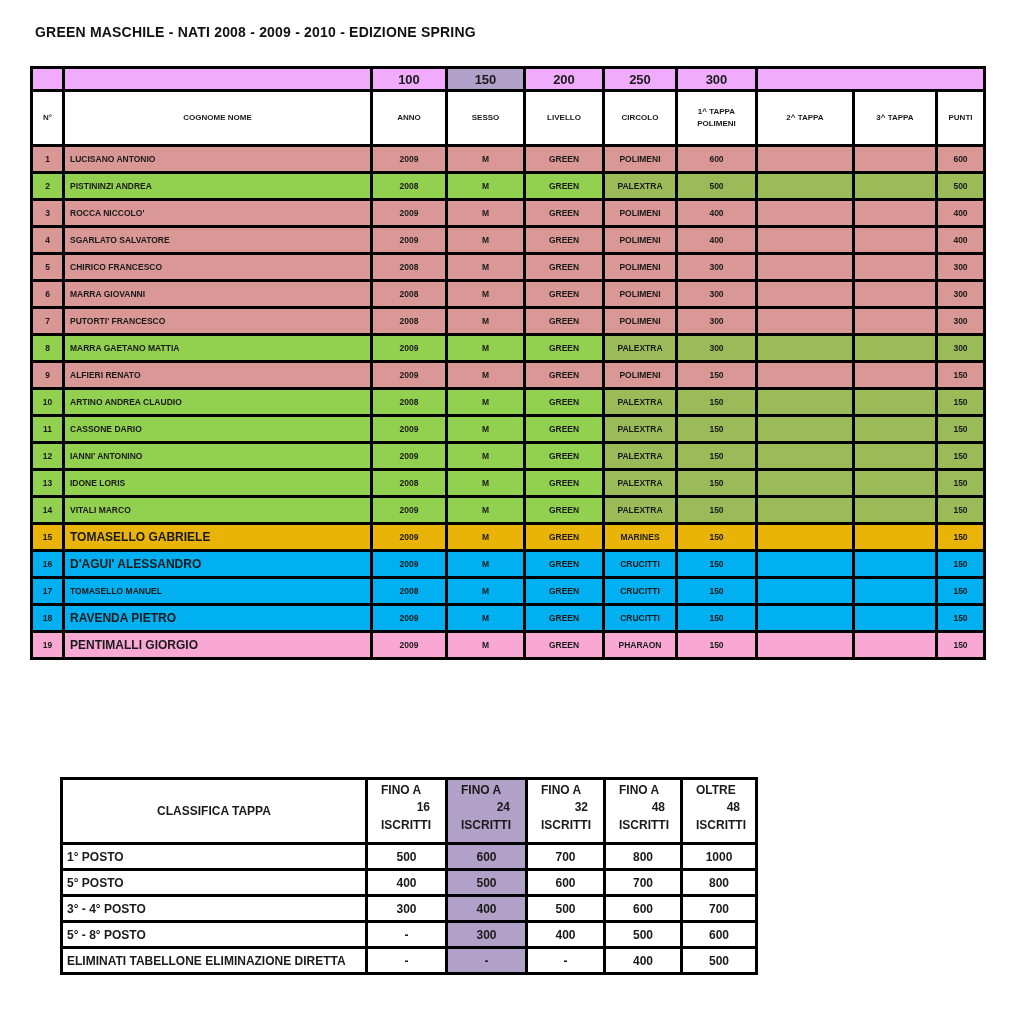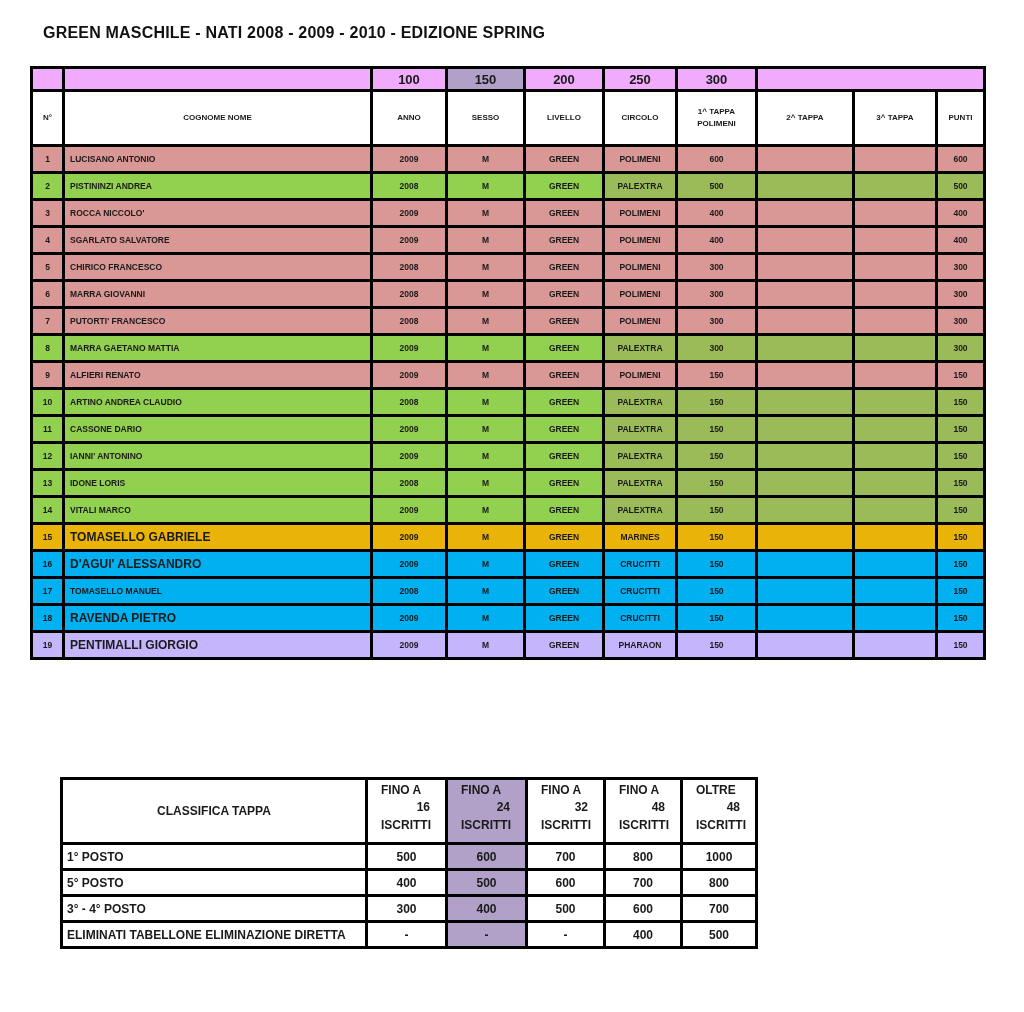--- a/index.html
+++ b/index.html
@@ -1,40 +1,40 @@
 <!DOCTYPE html>
 <html><head>
 <meta charset="utf-8">
 <style>
   html,body{margin:0;padding:0;}
   body{
     width:1024px;height:1012px;position:relative;background:#ffffff;
     font-family:"Liberation Sans",sans-serif;color:#1a1a1a;
   }
   .page-title{
-    position:absolute;left:43px;top:24px;margin:0;
-    font-size:16px;font-weight:bold;letter-spacing:.2px;color:#111;
+    position:absolute;left:35px;top:24px;margin:0;
+    font-size:14px;font-weight:bold;letter-spacing:.2px;color:#111;
   }
   table{border-collapse:collapse;table-layout:fixed;}
   td,th{border:3px solid #000;overflow:hidden;padding:0 2px;font-weight:bold;vertical-align:middle;}
   
   .main-table{position:absolute;left:30px;top:66px;width:953px;}
   .main-table .scale-row td{height:20px;font-size:13px;text-align:center;background:#f0abfc;}
   .main-table .scale-row td.hl{background:#B1A0C7;}
   .main-table .header-row th{height:52px;font-size:8px;text-align:center;background:#fff;white-space:pre-line;line-height:1.5;}
   .main-table tbody td{height:24px;font-size:8.5px;text-align:center;}
   .main-table tbody td.left{text-align:left;padding-left:5px;}
   .main-table tr.emph td.left{font-size:12px;margin-left:24px;}
   
   tr.row-pink td{background:#D99795;}
   tr.row-green td.cl{background:#92D050;}
   tr.row-green td.cr{background:#9BBB59;}
   tr.row-tan td{background:#eab308;}
   tr.row-blue td{background:#00B0F0;}
-  tr.row-yellow td{background:#c4b5fd;}
+  tr.row-yellow td{background:#f9a8d4;}
   
   .bottom-table{position:absolute;left:60px;top:777px;width:695px;}
   .bottom-table th,.bottom-table td{font-size:12px;background:#fff;}
   .bottom-table .head-row th{height:58px;vertical-align:top;text-align:left;padding:2px 13px;}
   .bottom-table .head-row th.cls{vertical-align:middle;text-align:center;}
   .bottom-table .head-row .l1,.bottom-table .head-row .l3{text-align:left;line-height:1.45;}
   .bottom-table .head-row .l2{text-align:right;line-height:1.45;padding-right:2px;}
   .bottom-table tbody td{height:23px;text-align:center;}
   .bottom-table tbody td.lbl{text-align:left;padding-left:4px;}
   .bottom-table .hl{background:#B1A0C7;}
@@ -372,20 +372,28 @@
       </tr>
       <tr>
         <td class="lbl">3° - 4° POSTO</td>
         <td>300</td>
         <td class="hl">400</td>
         <td>500</td>
         <td>600</td>
         <td>700</td>
       </tr>
       <tr>
+        <td class="lbl">5° - 8° POSTO</td>
+        <td>-</td>
+        <td class="hl">300</td>
+        <td>400</td>
+        <td>500</td>
+        <td>600</td>
+      </tr>
+      <tr>
         <td class="lbl">ELIMINATI TABELLONE ELIMINAZIONE DIRETTA</td>
         <td>-</td>
         <td class="hl">-</td>
         <td>-</td>
         <td>400</td>
         <td>500</td>
       </tr>
     </tbody>
 </table>
 

